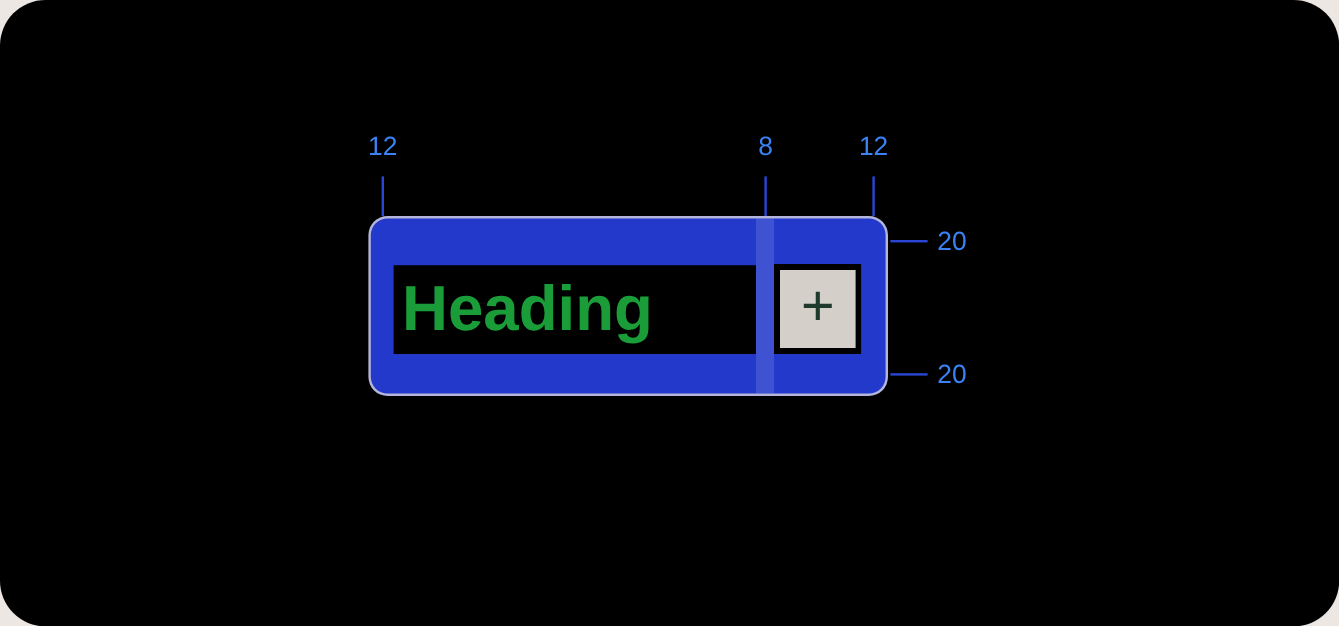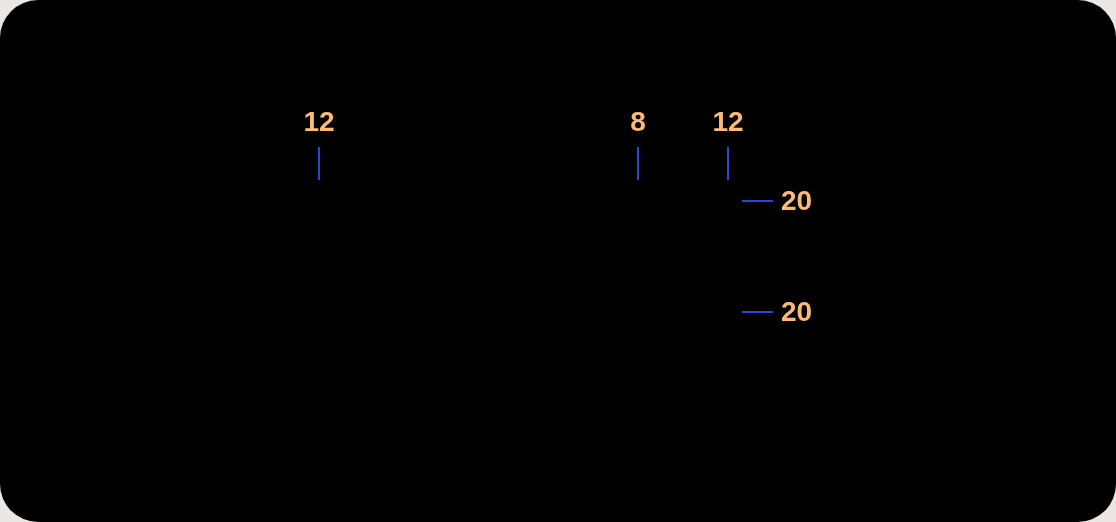--- a/index.html
+++ b/index.html
@@ -75,23 +75,23 @@
     color: #1D3A2C;
     font-size: 48px;
     font-weight: 400;
     line-height: 48px;
     transform: translateY(-2px);
   }
 
   
   .dim-label {
     position: absolute;
-    color: #fdba74;
-    font-size: 28px;
-    font-weight: bold;
+    color: #3b82f6;
+    font-size: 22px;
+    font-weight: normal;
     line-height: 24px;
     white-space: nowrap;
   }
   .dim-label.top {
     top: 110px;
     transform: translateX(-50%);
   }
   .dim-tick {
     position: absolute;
     top: 147px;
@@ -124,20 +124,29 @@
 <div class="artboard">
 
   <div class="dim-label top label-1">12</div>
   <div class="dim-label top label-2">8</div>
   <div class="dim-label top label-3">12</div>
 
   <div class="dim-tick tick-1"></div>
   <div class="dim-tick tick-2"></div>
   <div class="dim-tick tick-3"></div>
 
+  <div class="component-card">
+    <div class="gap-highlight"></div>
+    <div class="heading-box">
+      <span class="heading-text">Heading</span>
+    </div>
+    <button class="add-button">
+      <span class="plus-glyph">+</span>
+    </button>
+  </div>
 
   <div class="dim-line line-r1"></div>
   <div class="dim-line line-r2"></div>
 
   <div class="dim-label label-r1">20</div>
   <div class="dim-label label-r2">20</div>
 
 </div>
 
 </body></html>

